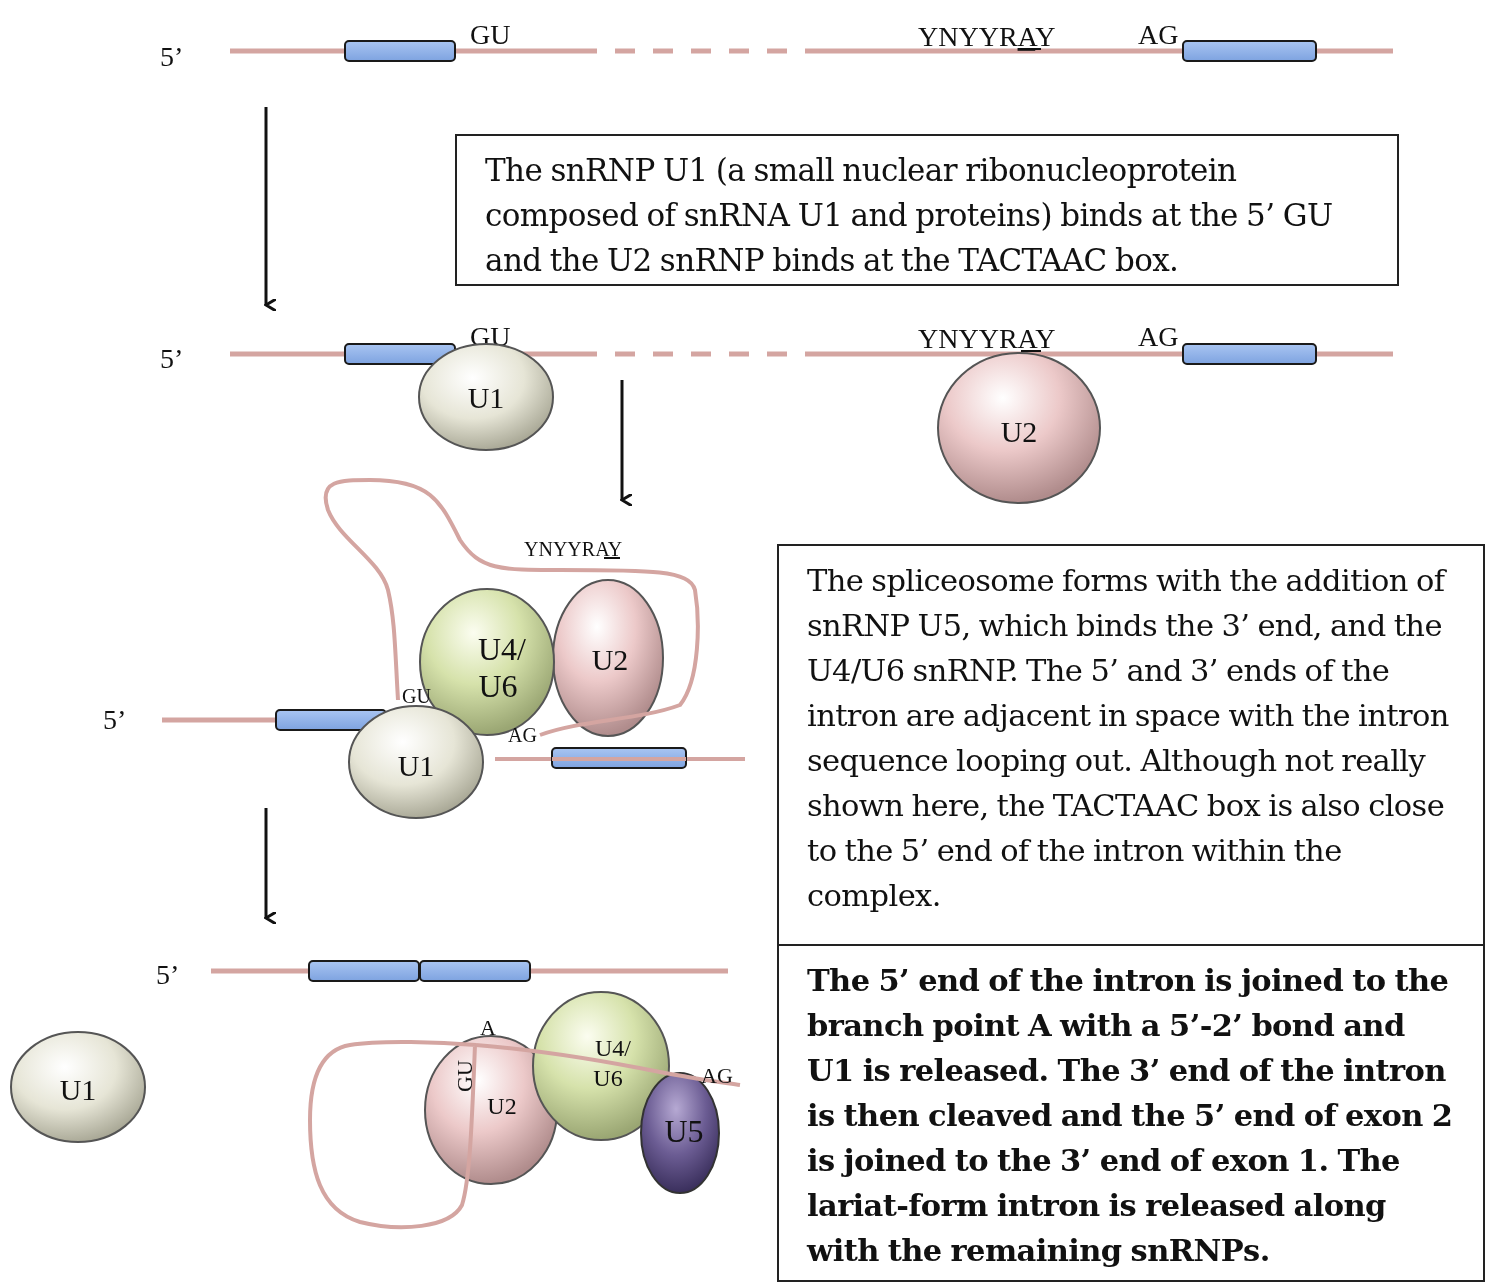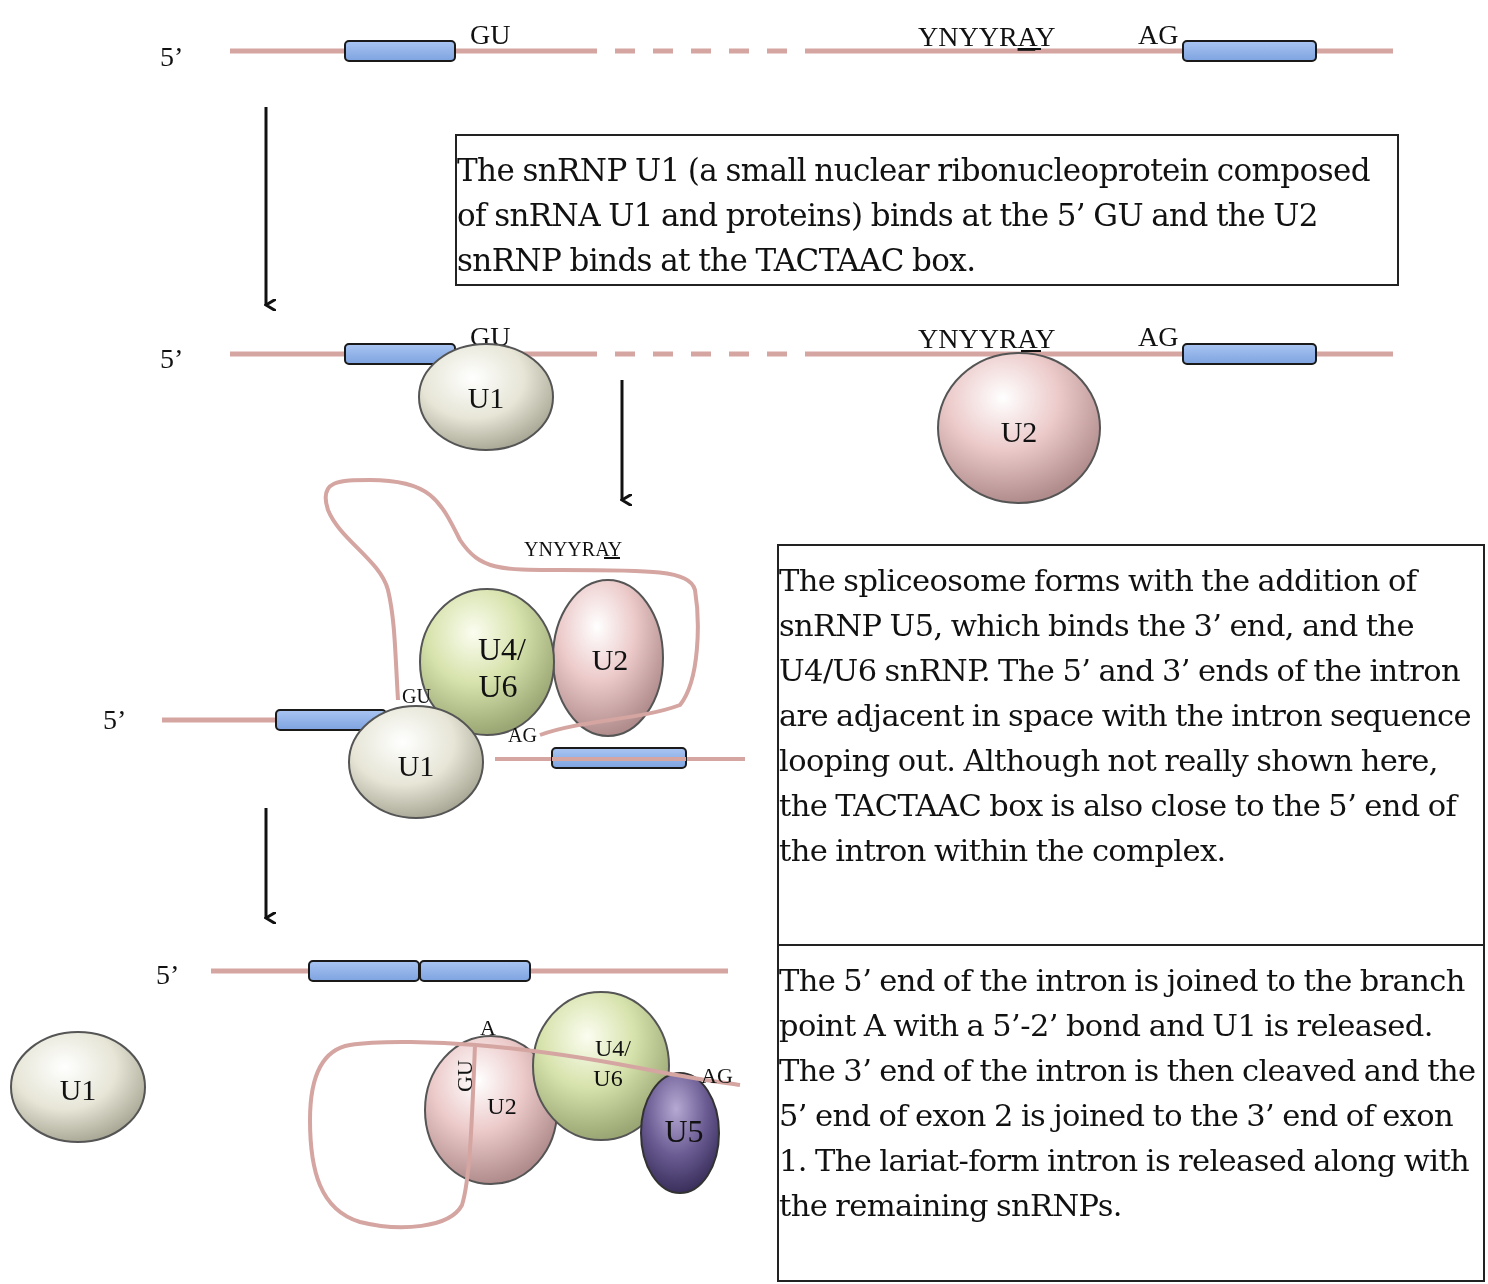--- a/index.html
+++ b/index.html
@@ -2,24 +2,24 @@
 <html><head>
 <meta charset="utf-8">
 <style>
   html, body { margin:0; padding:0; background:#ffffff; }
   body { width:1488px; height:1284px; position:relative; overflow:hidden;
          font-family:"DejaVu Serif", "Liberation Serif", serif; color:#111; }
   #diagram { position:absolute; left:0; top:0; width:1488px; height:1284px; }
   .lbl { font-family:"Liberation Serif", "DejaVu Serif", serif; fill:#111; }
   .tbox { position:absolute; border:2px solid #222; background:#fff; box-sizing:border-box;
           font-family:"DejaVu Serif", serif; font-size:30.5px; line-height:45px; color:#111;
-          padding:4px 0; letter-spacing:-0.6px; word-spacing:-1px; }
+          padding:4px 28px; letter-spacing:-0.6px; word-spacing:-1px; }
   #box1 { left:455px; top:134px; width:944px; height:152px; padding-top:12px; font-size:31px; }
   #box2 { left:777px; top:544px; width:708px; height:444px; padding-top:12px; }
-  #box3 { left:777px; top:944px; width:708px; height:338px; padding-top:12px; }
+  #box3 { left:777px; top:944px; width:708px; height:338px; padding-top:12px;font-weight:bold; }
 </style>
 </head>
 <body>
 
 <svg id="diagram" width="1488" height="1284" viewBox="0 0 1488 1284" xmlns="http://www.w3.org/2000/svg">
   <defs>
     <radialGradient id="gU1" cx="40%" cy="32%" r="70%">
       <stop offset="0%" stop-color="#ffffff"></stop>
       <stop offset="55%" stop-color="#e6e5d6"></stop>
       <stop offset="100%" stop-color="#a8a795"></stop>

